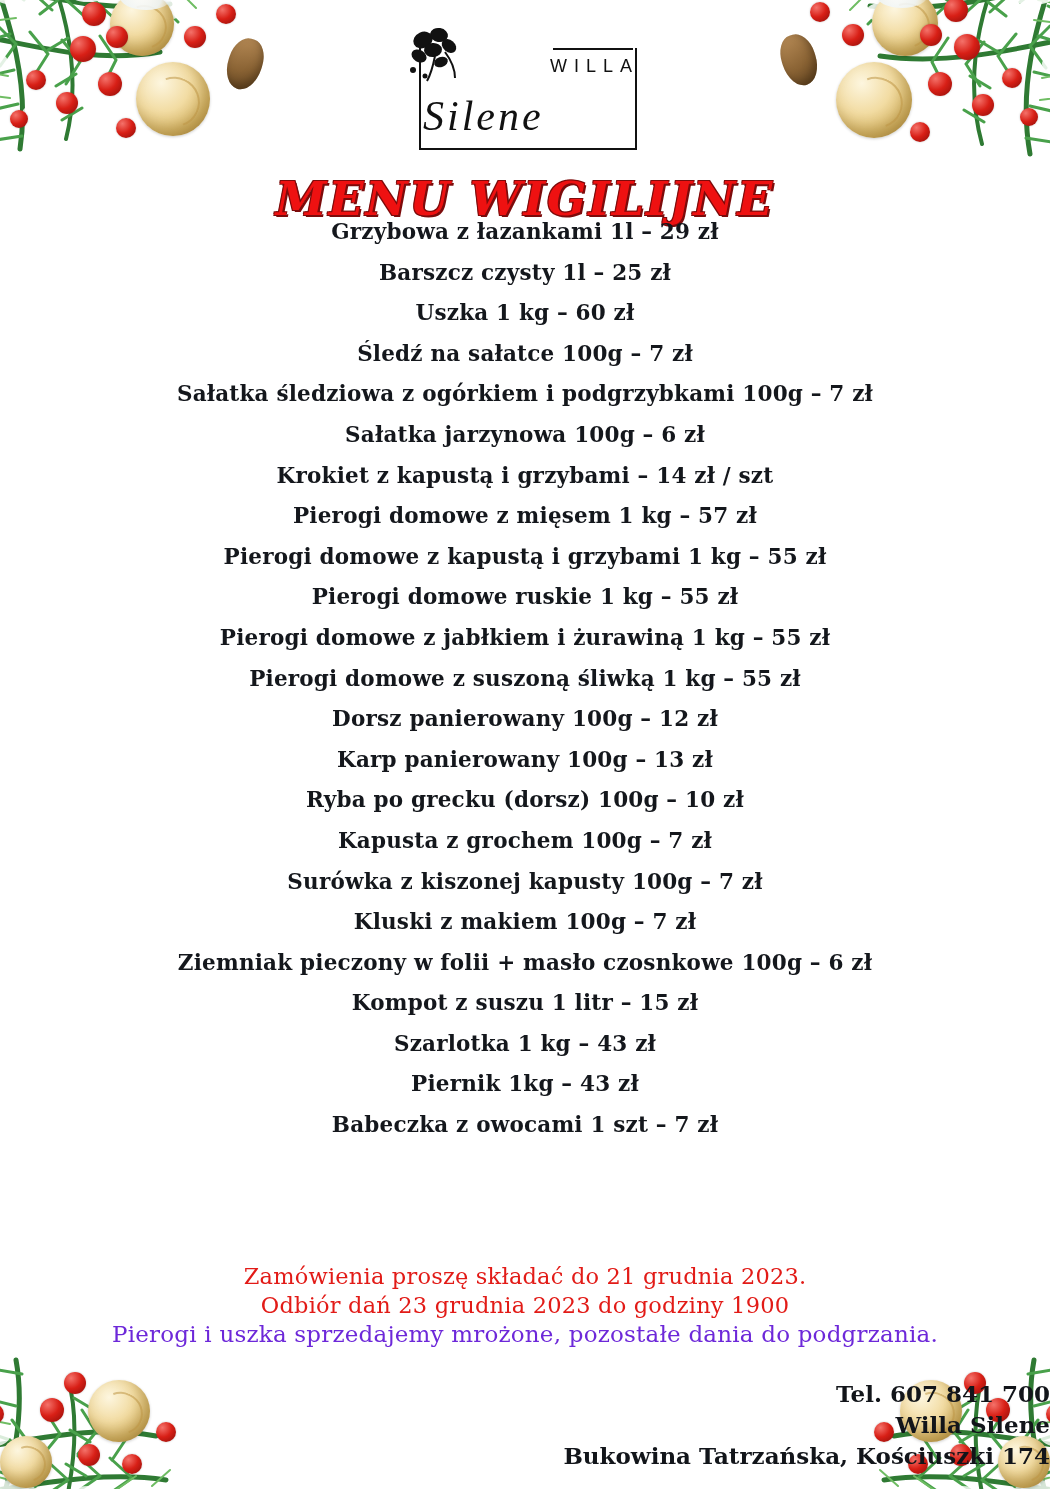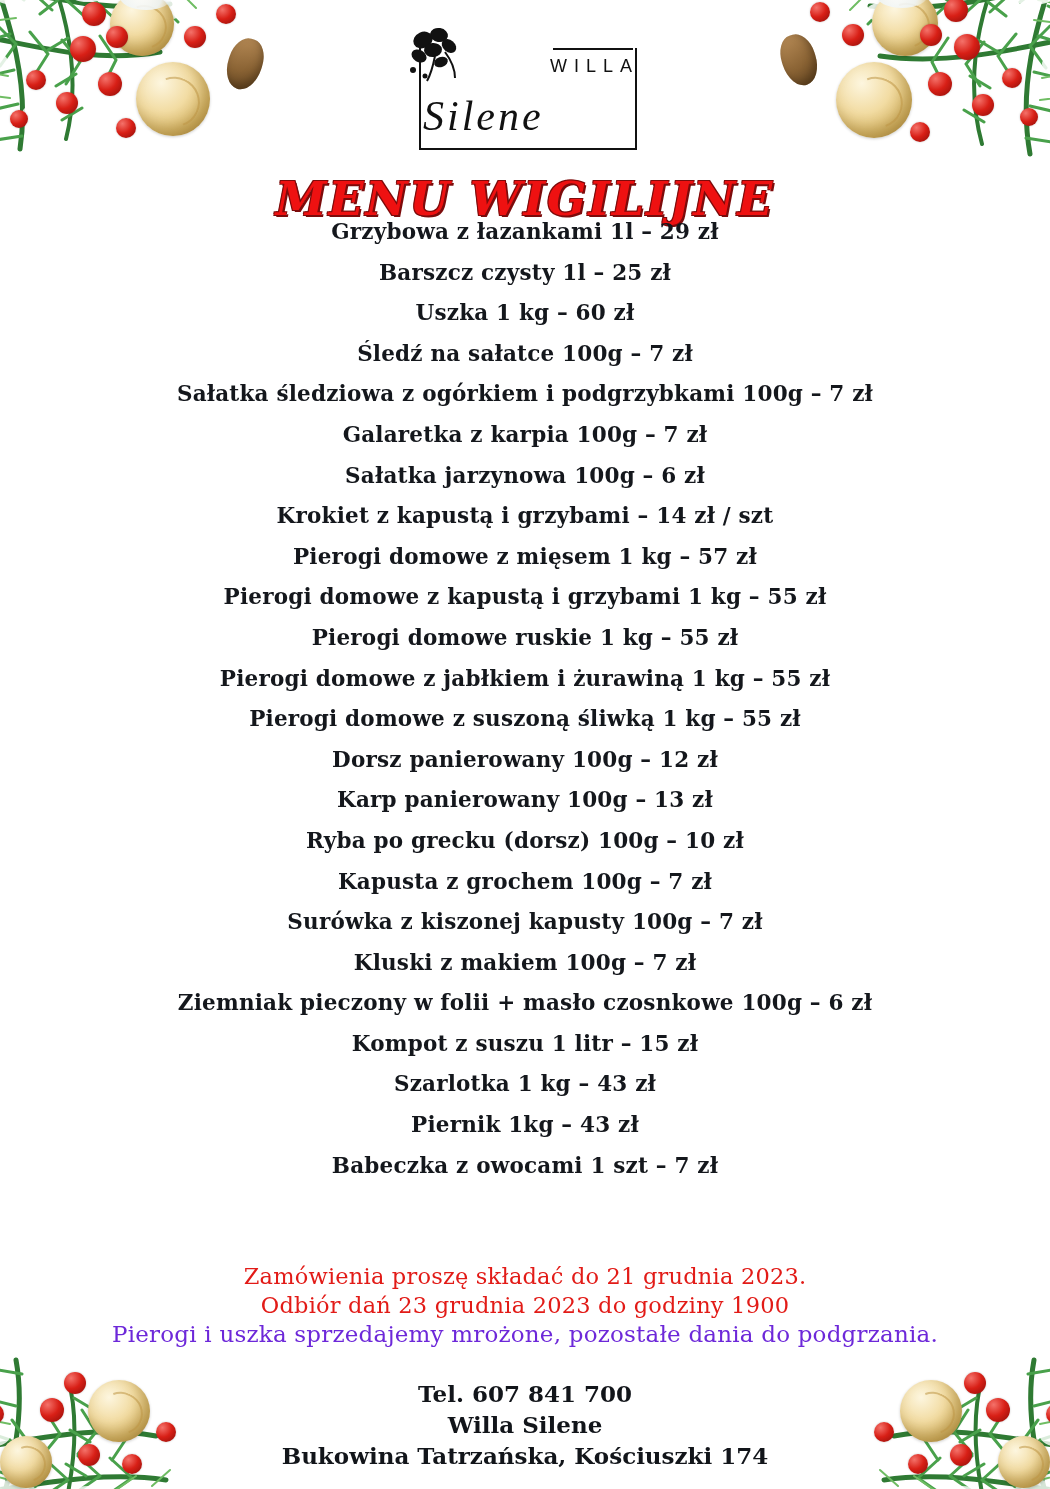--- a/index.html
+++ b/index.html
@@ -176,21 +176,21 @@
   }
   .note.red   { color: #e21b17; }
   .note.green { color: #6d28d9; font-size: 23px; }
 
   
   .footer {
     position: absolute;
     top: 1378px;
     left: 0;
     width: 100%;
-    text-align: center;
+    text-align: right;
   }
   .footer-line {
     font-family: "DejaVu Serif", serif;
     font-weight: bold;
     font-size: 23px;
     line-height: 31px;
     color: #12151a;
     white-space: nowrap;
   }
 </style>
@@ -376,21 +376,20 @@
   </div>
 
   <div class="menu-title">MENU WIGILIJNE</div>
 
   <div class="menu-list">
     <div class="menu-item">Grzybowa z łazankami 1l – 29 zł</div>
     <div class="menu-item">Barszcz czysty 1l – 25 zł</div>
     <div class="menu-item">Uszka 1 kg – 60 zł</div>
     <div class="menu-item">Śledź na sałatce 100g – 7 zł</div>
     <div class="menu-item">Sałatka śledziowa z ogórkiem i podgrzybkami 100g – 7 zł</div>
-    <div class="menu-item">Galaretka z karpia  100g – 7 zł</div>
     <div class="menu-item">Sałatka jarzynowa 100g – 6 zł</div>
     <div class="menu-item">Krokiet z kapustą i grzybami – 14 zł / szt</div>
     <div class="menu-item">Pierogi domowe z mięsem 1 kg – 57 zł</div>
     <div class="menu-item">Pierogi domowe z kapustą i grzybami 1 kg – 55 zł</div>
     <div class="menu-item">Pierogi domowe ruskie 1 kg – 55 zł</div>
     <div class="menu-item">Pierogi domowe z jabłkiem i żurawiną 1 kg – 55 zł</div>
     <div class="menu-item">Pierogi domowe z suszoną śliwką 1 kg – 55 zł</div>
     <div class="menu-item">Dorsz panierowany 100g – 12 zł</div>
     <div class="menu-item">Karp panierowany 100g – 13 zł</div>
     <div class="menu-item">Ryba po grecku (dorsz) 100g – 10 zł</div>

